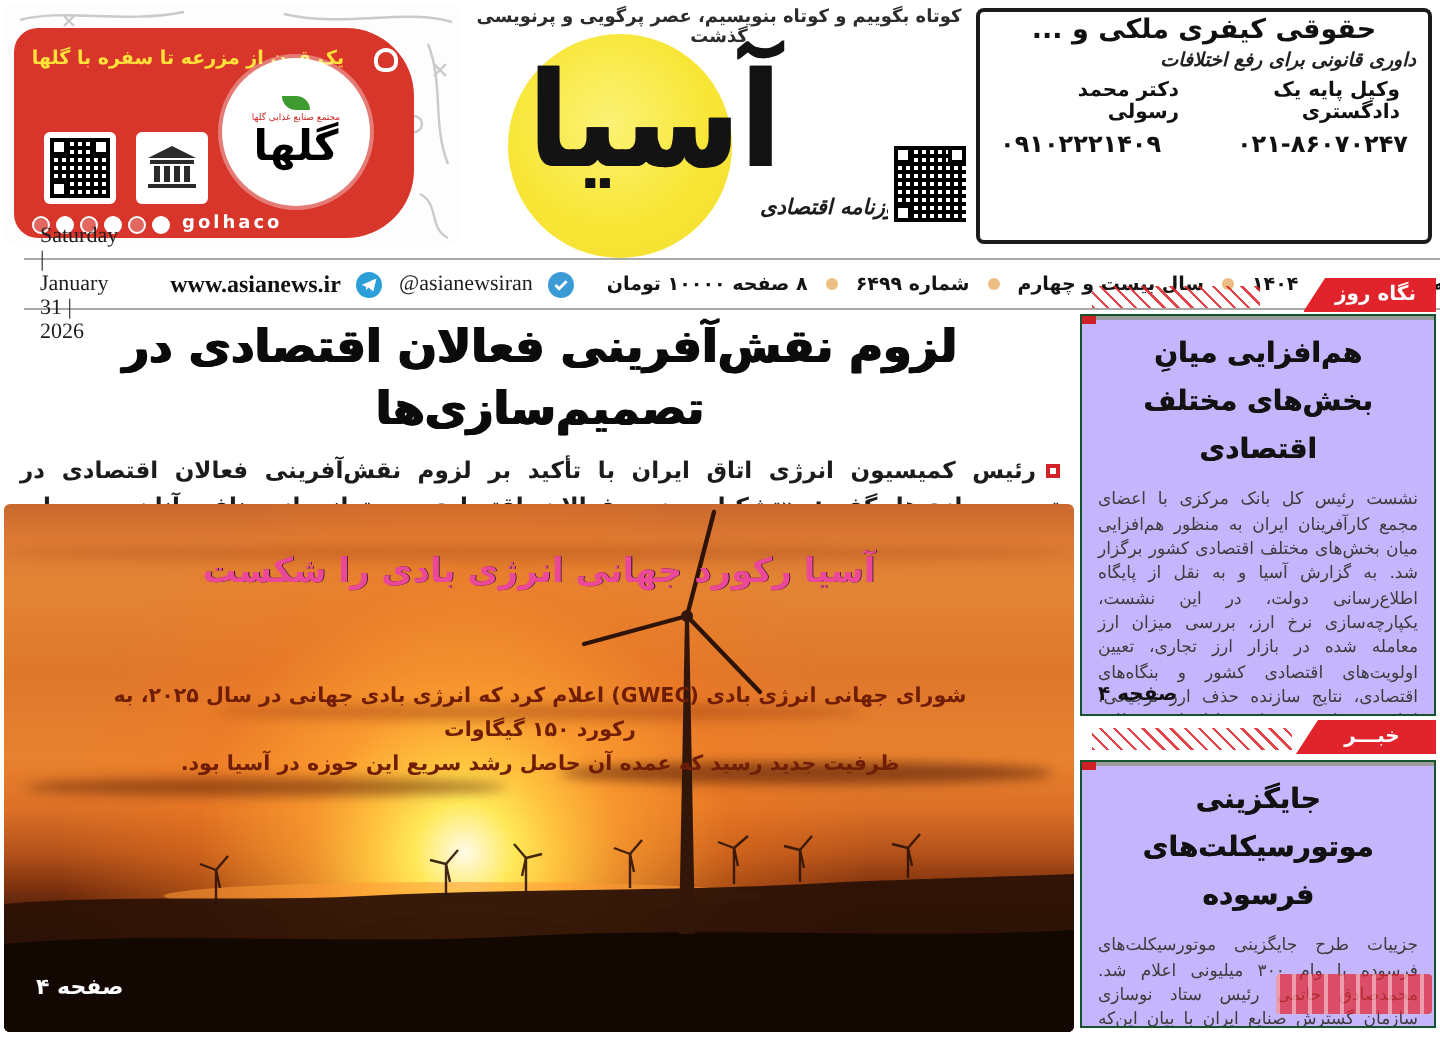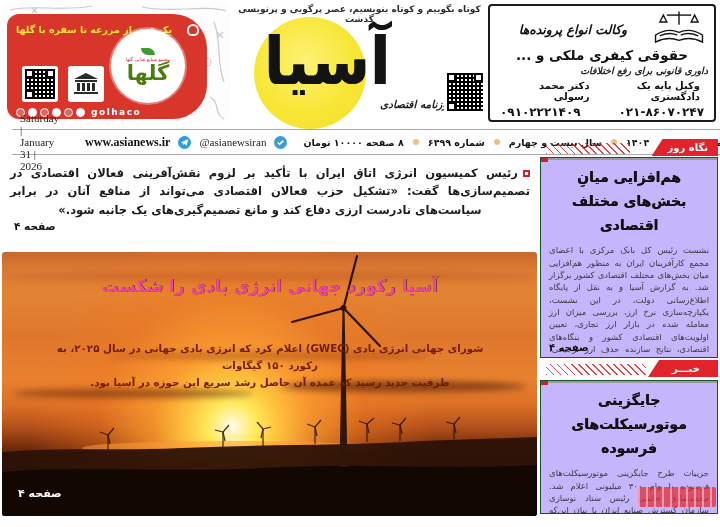--- a/index.html
+++ b/index.html
@@ -14,21 +14,21 @@
     background:#fdfdfd; border-radius:6px; overflow:hidden; }
   .golha-pattern { position:absolute; inset:0; }
   .golha-red { position:absolute; left:5px; top:12px; width:200px; height:105px;
     background:#d8352b; border-radius:12px 34px 34px 12px; }
   .golha-tagline { position:absolute; left:12px; top:22px; width:160px;
     direction:rtl; text-align:center; font-size:9.5px; font-weight:bold; color:#ffe23a; }
   .golha-circle { position:absolute; left:109px; top:27px; width:74px; height:74px;
     background:#fff; border-radius:50%; box-shadow:0 0 0 2px rgba(255,255,255,.35);
     display:flex; flex-direction:column; align-items:center; justify-content:center; }
   .golha-circle .cap { font-size:4.5px; color:#c22; direction:rtl; margin-bottom:1px; }
-  .golha-circle .brand { font-size:21px; font-weight:bold; color:#4d7c0f; direction:rtl; line-height:1; }
+  .golha-circle .brand { font-size:21px; font-weight:bold; color:#000000; direction:rtl; line-height:1; }
   .golha-leaf { width:14px; height:7px; background:#3f9b2f; border-radius:0 8px 0 8px; margin-bottom:2px; }
   .golha-chef { position:absolute; right:8px; top:10px; width:12px; height:12px;
     background:#d8352b; border-radius:50% 50% 40% 40%; border:2px solid #fff; }
   .qr { position:relative; background:#fff; border-radius:3px; padding:3px; }
   .qr .grid { width:100%; height:100%;
     background-image:repeating-linear-gradient(0deg,#000 0 2px,transparent 2px 4px),
                      repeating-linear-gradient(90deg,#000 0 2px,#fff 2px 4px); }
   .qr .f { position:absolute; width:9px; height:9px; background:#fff; border:2px solid #000; }
   .qr .f.tl { left:3px; top:3px; } .qr .f.tr { right:3px; top:3px; } .qr .f.bl { left:3px; bottom:3px; }
   .golha-qr { position:absolute; left:20px; top:64px; width:36px; height:36px; }
@@ -184,33 +184,20 @@
     <div class="mast-sub">روزنامه اقتصادی</div>
     <div class="qr mast-qr">
       <div class="grid"></div>
         <div class="f tl"></div>
         <div class="f tr"></div>
         <div class="f bl"></div>
     </div>
   </div>
 
   <div class="ad-law">
-    <div class="law-top">
-      <svg width="58" height="40" viewBox="0 0 64 46">
-        <g stroke="#141414" stroke-width="1.6" fill="none">
-          <line x1="32" y1="3" x2="32" y2="18"></line>
-            <line x1="18" y1="7" x2="46" y2="7"></line>
-          <path d="M14,7 l-4,8 h8 z"></path>
-            <path d="M50,7 l-4,8 h8 z"></path>
-          <path d="M5,30 Q19,21 32,27 Q45,21 59,30 L59,38 Q45,31 32,36 Q19,31 5,38 Z" fill="#fff"></path>
-          <path d="M10,31 Q21,26 30,30 M54,31 Q43,26 34,30"></path>
-        </g>
-      </svg>
-      <div class="law-heading">وکالت انواع پرونده‌ها</div>
-    </div>
     <div class="law-line2">حقوقی کیفری ملکی و ...</div>
     <div class="law-line3">داوری قانونی برای رفع اختلافات</div>
     <div class="law-row">
       <span>وکیل پایه یک دادگستری</span>
       <span>دکتر محمد رسولی</span>
     </div>
     <div class="law-phones">
       <span>۰۲۱-۸۶۰۷۰۲۴۷</span>
       <span>۰۹۱۰۲۲۲۱۴۰۹</span>
     </div>
@@ -234,20 +221,21 @@
       <span class="dot"></span>
       <span class="itm">سال بیست و چهارم</span>
       <span class="dot"></span>
       <span class="itm">شماره ۶۴۹۹</span>
       <span class="dot"></span>
       <span class="itm">۸ صفحه ۱۰۰۰۰ تومان</span>
     </span>
   </div>
 
   <div class="lead">
+    <h1>لزوم نقش‌آفرینی فعالان اقتصادی در تصمیم‌سازی‌ها</h1>
     <div class="lead-summary"><span class="sq-bullet"></span><span>رئیس کمیسیون انرژی اتاق ایران با تأکید بر لزوم نقش‌آفرینی فعالان اقتصادی در تصمیم‌سازی‌ها گفت: «تشکیل حزب فعالان اقتصادی می‌تواند از منافع آنان در برابر سیاست‌های نادرست ارزی دفاع کند و مانع تصمیم‌گیری‌های یک جانبه شود.»</span></div>
     <div class="lead-pageref">صفحه ۴</div>
   </div>
 
   <div class="photo">
     <div class="photo-sky"></div>
     <div class="photo-sun"></div>
     <div class="cloud c4"></div>
     <div class="cloud c3"></div>
     <div class="cloud c1"></div>

